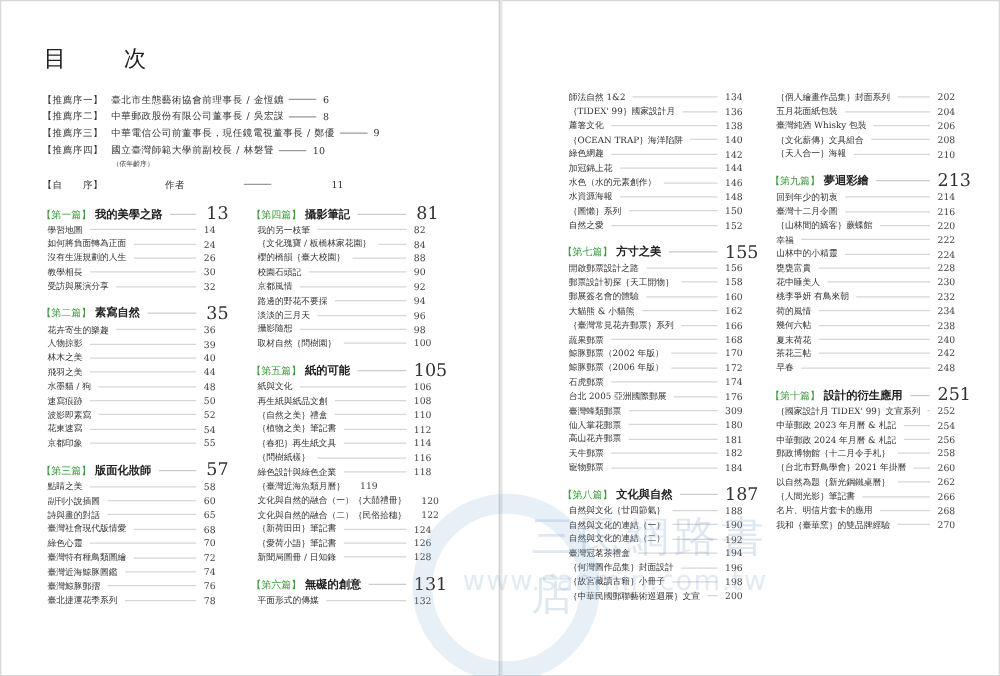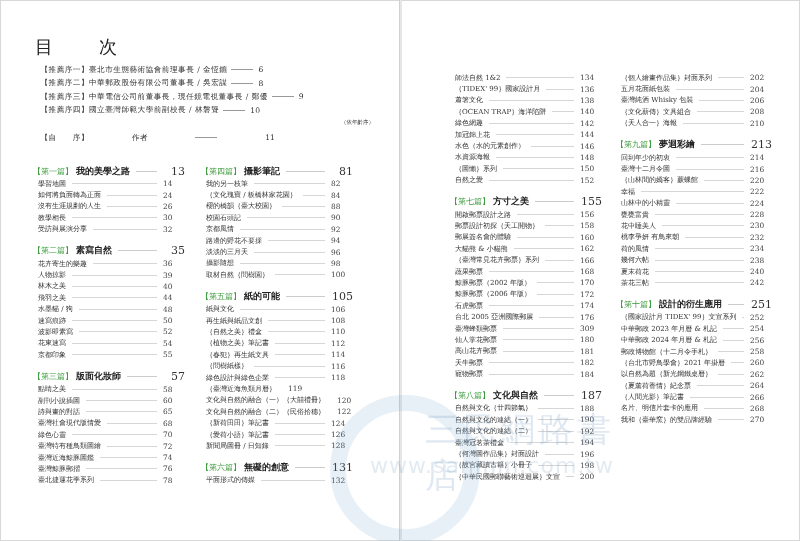--- a/index.html
+++ b/index.html
@@ -6,34 +6,34 @@
   html, body { width:800px; height:541px; background:#ffffff; overflow:hidden; }
   body { position:relative; font-family:"DejaVu Serif", "Liberation Serif", serif; color:#333; }
   .frame { position:absolute; left:0; top:0; width:800px; height:541px; border:1px solid #d8d8d8; }
   .gutter { position:absolute; left:399px; top:0; width:3px; height:541px; background:#e6e6e6; border-left:1px solid #d0d0d0; }
   .page { position:absolute; top:0; height:541px; }
   .page.left { left:0; width:399px; }
   .page.right { left:402px; width:398px; }
 
   .title { position:absolute; left:35px; top:35px; font-size:18px; letter-spacing:14px; color:#222; font-family:"DejaVu Serif", serif; }
 
-  .prefaces { position:absolute; left:34px; top:63px; width:340px;text-align:right; }
+  .prefaces { position:absolute; left:34px; top:73px; width:340px; }
   .pref-row { display:flex; align-items:center; height:13.5px; font-size:7.6px; color:#333; white-space:nowrap; }
   .pref-tag { width:55px; letter-spacing:0.5px; }
   .pref-text { letter-spacing:0.5px; }
   .pref-line { display:inline-block; width:22px; border-top:1px solid #999; margin:0 5px 0 4px; }
   .pref-page { font-size:7.6px; }
   .pref-note { font-size:5.5px; margin-left:56px; height:11px; line-height:11px; color:#444; }
 
   .col { position:absolute; }
   .sec-head { display:flex; align-items:center; height:14px; white-space:nowrap; }
   .sec-tag { color:#3a9a3a; font-size:8px; font-family:"DejaVu Sans", sans-serif; }
   .sec-title { font-size:9px; font-weight:bold; color:#222; margin-left:3px; font-family:"DejaVu Sans", sans-serif; }
   .sec-line { flex:1; border-top:1px solid #ccc; margin:0 6px; }
-  .sec-page { width:22px; text-align:right; font-size:11px; color:#333; }
+  .sec-page { width:22px; text-align:center; font-size:14px; color:#333; }
 
   .entry { display:flex; align-items:center; height:11.4px; padding-left:5px; white-space:nowrap; }
   .entry .t { font-size:7px; color:#333; }
   .entry .l { flex:1; border-top:1px solid #d6d6d6; margin:0 6px; }
   .entry .p { width:22px; font-size:7.4px; color:#444; }
   .entry.noline .l { flex:0; width:6px; border:none; }
   .gap { height:9px; }
 
   .watermark { position:absolute; left:330px; top:395px; width:300px; height:100px; pointer-events:none; }
   .wm-arc { position:absolute; left:0px; top:0px; width:150px; height:150px; border-radius:50%; border:16px solid rgba(120,170,210,0.18); }
@@ -622,20 +622,25 @@
       <div class="entry">
         <span class="t">夏末荷花</span>
         <span class="l"></span>
         <span class="p">240</span>
       </div>
       <div class="entry">
         <span class="t">茶花三帖</span>
         <span class="l"></span>
         <span class="p">242</span>
       </div>
+      <div class="entry">
+        <span class="t">早春</span>
+        <span class="l"></span>
+        <span class="p">248</span>
+      </div>
       <div class="gap"></div>
       <div class="sec-head">
         <span class="sec-tag">【第十篇】</span>
         <span class="sec-title">設計的衍生應用</span>
         <span class="sec-line"></span>
         <span class="sec-page">251</span>
       </div>
       <div class="entry">
         <span class="t">｛國家設計月 TIDEX' 99｝文宣系列</span>
         <span class="l"></span>
@@ -658,25 +663,20 @@
       </div>
       <div class="entry">
         <span class="t">｛台北市野鳥學會｝2021 年掛曆</span>
         <span class="l"></span>
         <span class="p">260</span>
       </div>
       <div class="entry">
         <span class="t">以自然為題｛新光鋼鐵桌曆｝</span>
         <span class="l"></span>
         <span class="p">262</span>
-      </div>
-      <div class="entry">
-        <span class="t">｛夏薰荷香情｝紀念票</span>
-        <span class="l"></span>
-        <span class="p">264</span>
       </div>
       <div class="entry">
         <span class="t">｛人間光影｝筆記書</span>
         <span class="l"></span>
         <span class="p">266</span>
       </div>
       <div class="entry">
         <span class="t">名片、明信片套卡的應用</span>
         <span class="l"></span>
         <span class="p">268</span>

